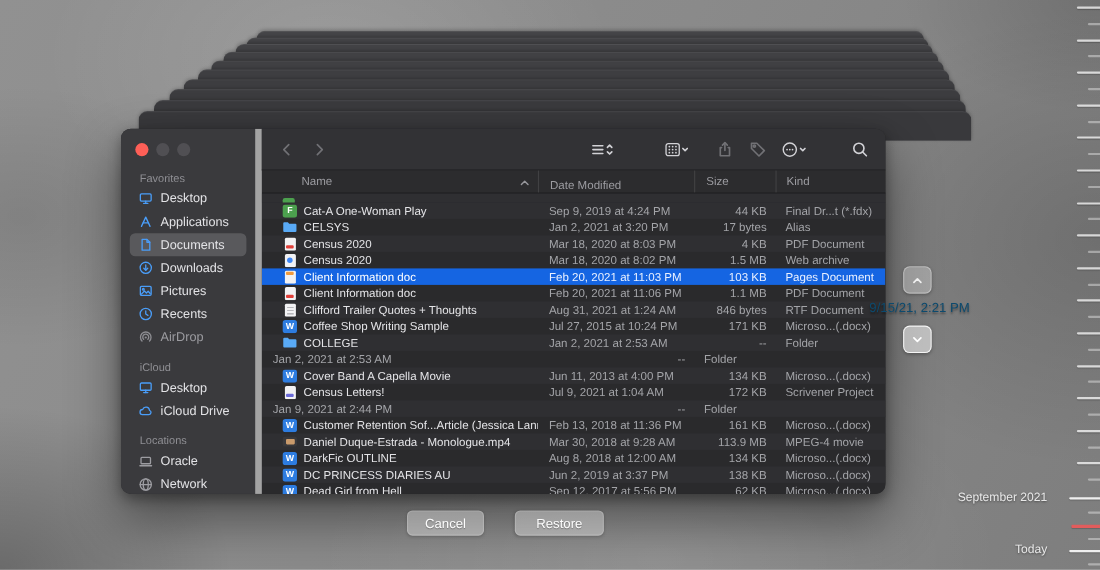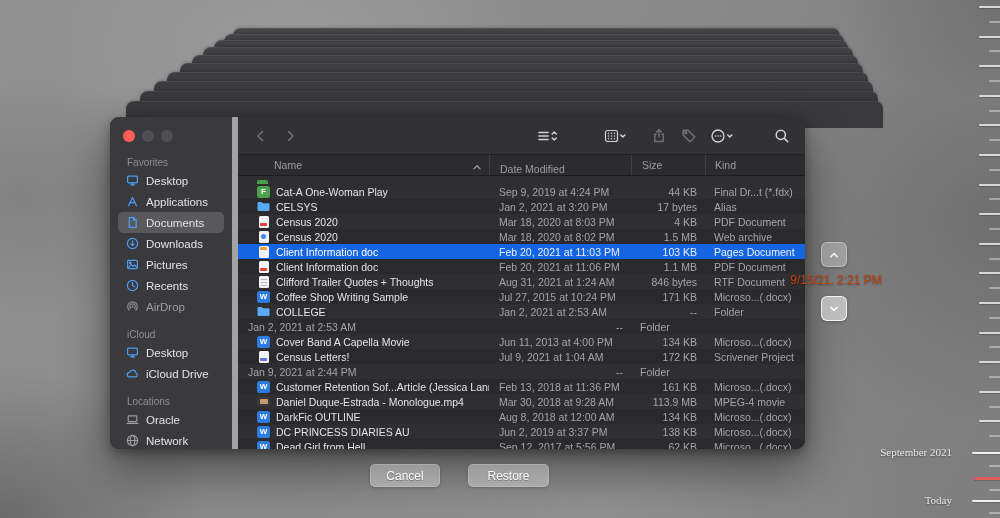--- a/index.html
+++ b/index.html
@@ -79,27 +79,27 @@
     background:repeating-linear-gradient(#b7b7bb 0 1px,transparent 1px 3px);}
   .fi .film{width:13px;height:9px;background:#38383b;border-radius:2px;position:relative;}
   .fi .film i{position:absolute;left:2.5px;right:2.5px;top:2px;bottom:2px;background:#c99a6b;border-radius:1px;}
   
   .nav-btn{position:absolute;width:26px;height:25px;border-radius:6px;z-index:40;
     display:flex;align-items:center;justify-content:center;color:#efefef;
     background:rgba(255,255,255,.28);border:1px solid rgba(255,255,255,.35);
     box-shadow:0 1px 3px rgba(0,0,0,.25);box-sizing:border-box;cursor:pointer;}
   .nav-btn.bright{background:rgba(255,255,255,.5);border-color:rgba(255,255,255,.85);color:#fff;}
   .tm-date{position:absolute;left:776px;top:273px;width:120px;text-align:center;z-index:40;
-    font-size:12px;color:#c2410c;text-shadow:0 1px 2px rgba(0,0,0,.45);}
+    font-size:12px;color:#0c4a6e;text-shadow:0 1px 2px rgba(0,0,0,.45);}
   .tm-btn{position:absolute;top:464px;height:23px;border-radius:5px;z-index:40;
     background:rgba(255,255,255,.34);border:none;color:#fdfdfd;font-size:12px;
     font-family:"Liberation Sans",sans-serif;text-shadow:0 1px 1px rgba(0,0,0,.3);
     box-shadow:0 1px 3px rgba(0,0,0,.2), inset 0 0 0 1px rgba(255,255,255,.18);cursor:pointer;}
   
-  .timeline{position:absolute;right:0;top:0;bottom:13px;width:70px;z-index:35;font-family:Liberation Serif, serif;}
+  .timeline{position:absolute;right:0;top:0;bottom:13px;width:70px;z-index:35;}
   .tick{position:absolute;right:0;height:2px;border-radius:1px 0 0 1px;
     box-shadow:0 1px 1px rgba(0,0,0,.2);}
   .tick.long{width:21px;background:rgba(255,255,255,.72);}
   .tick.short{width:11px;background:rgba(255,255,255,.38);box-shadow:none;}
   .tick.major{width:28px;background:rgba(255,255,255,.88);}
   .tick.red{width:26px;background:#e25c5c;height:3px;}
   .tl-label{position:absolute;right:48px;font-size:11px;color:rgba(255,255,255,.85);
     text-shadow:0 1px 2px rgba(0,0,0,.45);white-space:nowrap;}
 </style>
 </head>

